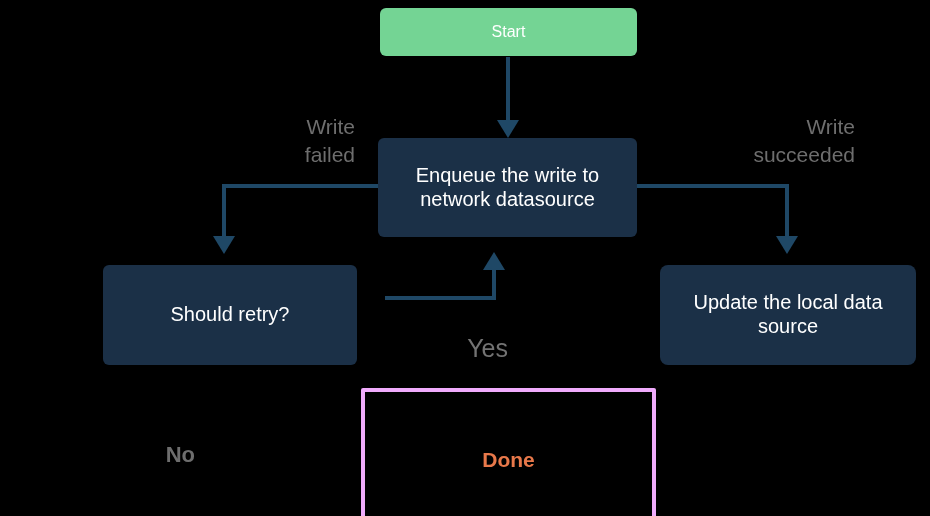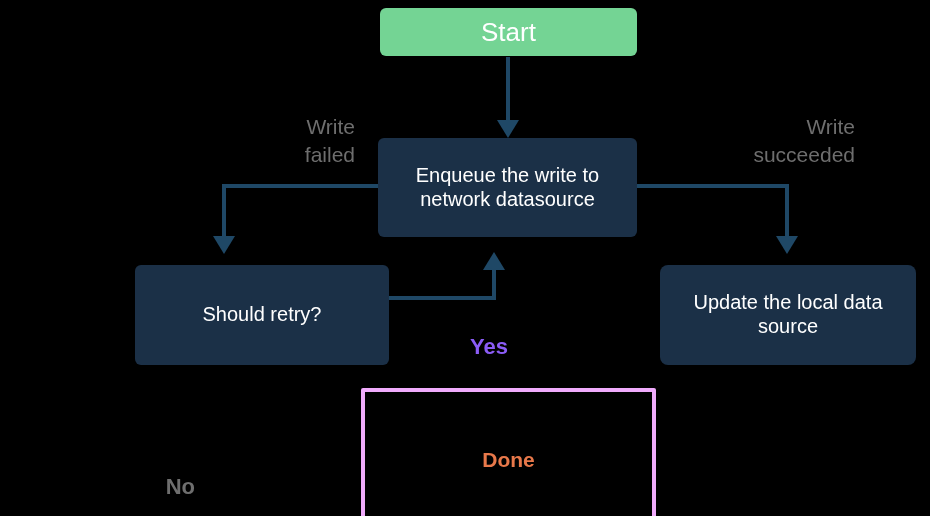--- a/index.html
+++ b/index.html
@@ -27,21 +27,21 @@
     display: flex;
     align-items: center;
     justify-content: center;
     text-align: center;
     border-radius: 6px;
     line-height: 1.18;
   }
   .node-start {
     background: #74D494;
     color: #ffffff;
-    font-size: 26px;
+    font-size: 16px;
     left: 380px;
     top: 8px;
     width: 257px;
     height: 48px;
   }
   .node-process {
     background: #1B3047;
     color: #ffffff;
     font-size: 20px;
     padding: 12px 14px;
@@ -50,21 +50,20 @@
     left: 378px;
     top: 138px;
     width: 259px;
     height: 99px;
   }
   .node-retry {
     left: 103px;
     top: 265px;
     width: 254px;
     height: 100px;
-    margin-left: 32px;
   }
   .node-update {
     left: 660px;
     top: 265px;
     width: 256px;
     height: 100px;
   }
   .node-done {
     left: 361px;
     top: 388px;
@@ -94,32 +93,31 @@
   }
   .label-write-succeeded {
     left: 665px;
     top: 113px;
     width: 190px;
   }
   .label-yes {
     left: 388px;
     top: 332px;
     width: 120px;
-    font-weight: bold;
-    font-size: 22px;
-    color: #8b5cf6;
+    font-weight: normal;
+    font-size: 25px;
+    color: #737373;
   }
   .label-no {
     left: 85px;
     top: 440px;
     width: 110px;
     font-weight: bold;
     font-size: 22px;
     color: #6E6E6E;
-    margin-top: 32px;
   }
 
   
   #edges {
     position: absolute;
     left: 0;
     top: 0;
     width: 930px;
     height: 516px;
     pointer-events: none;

